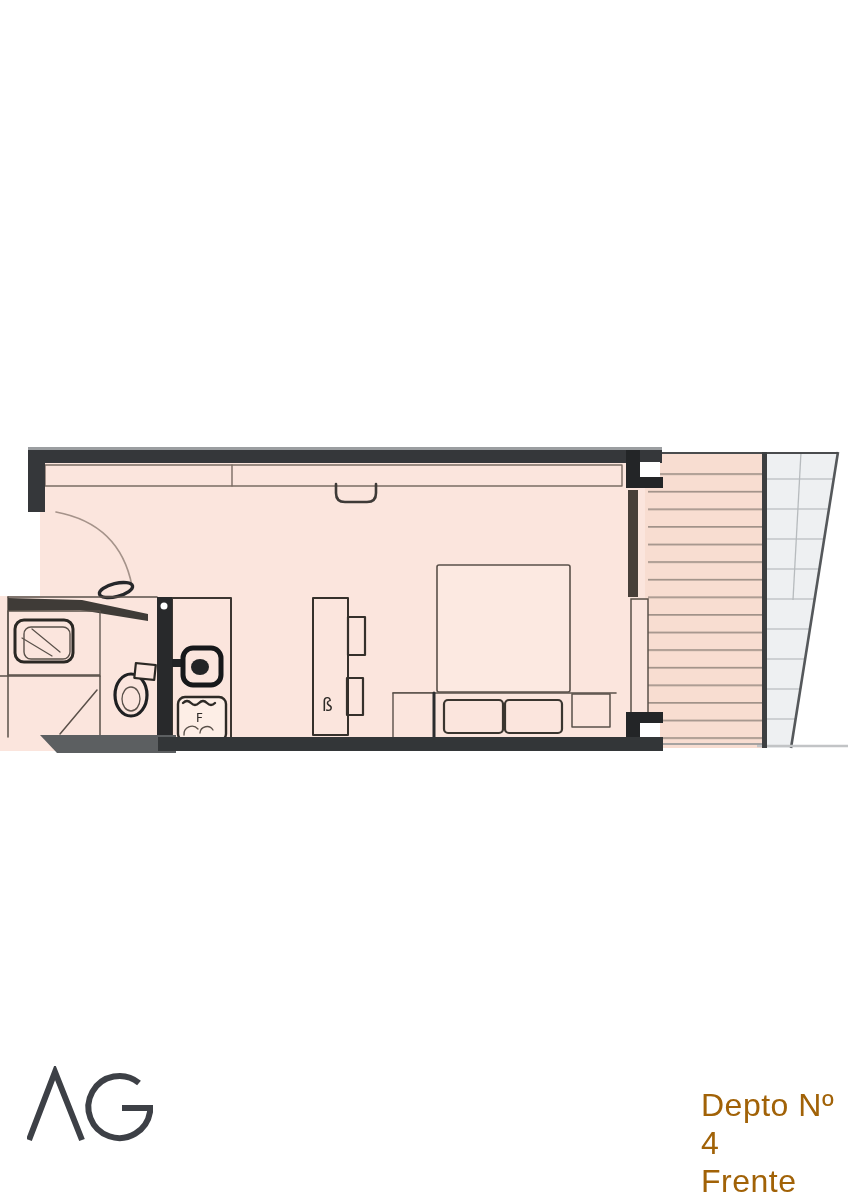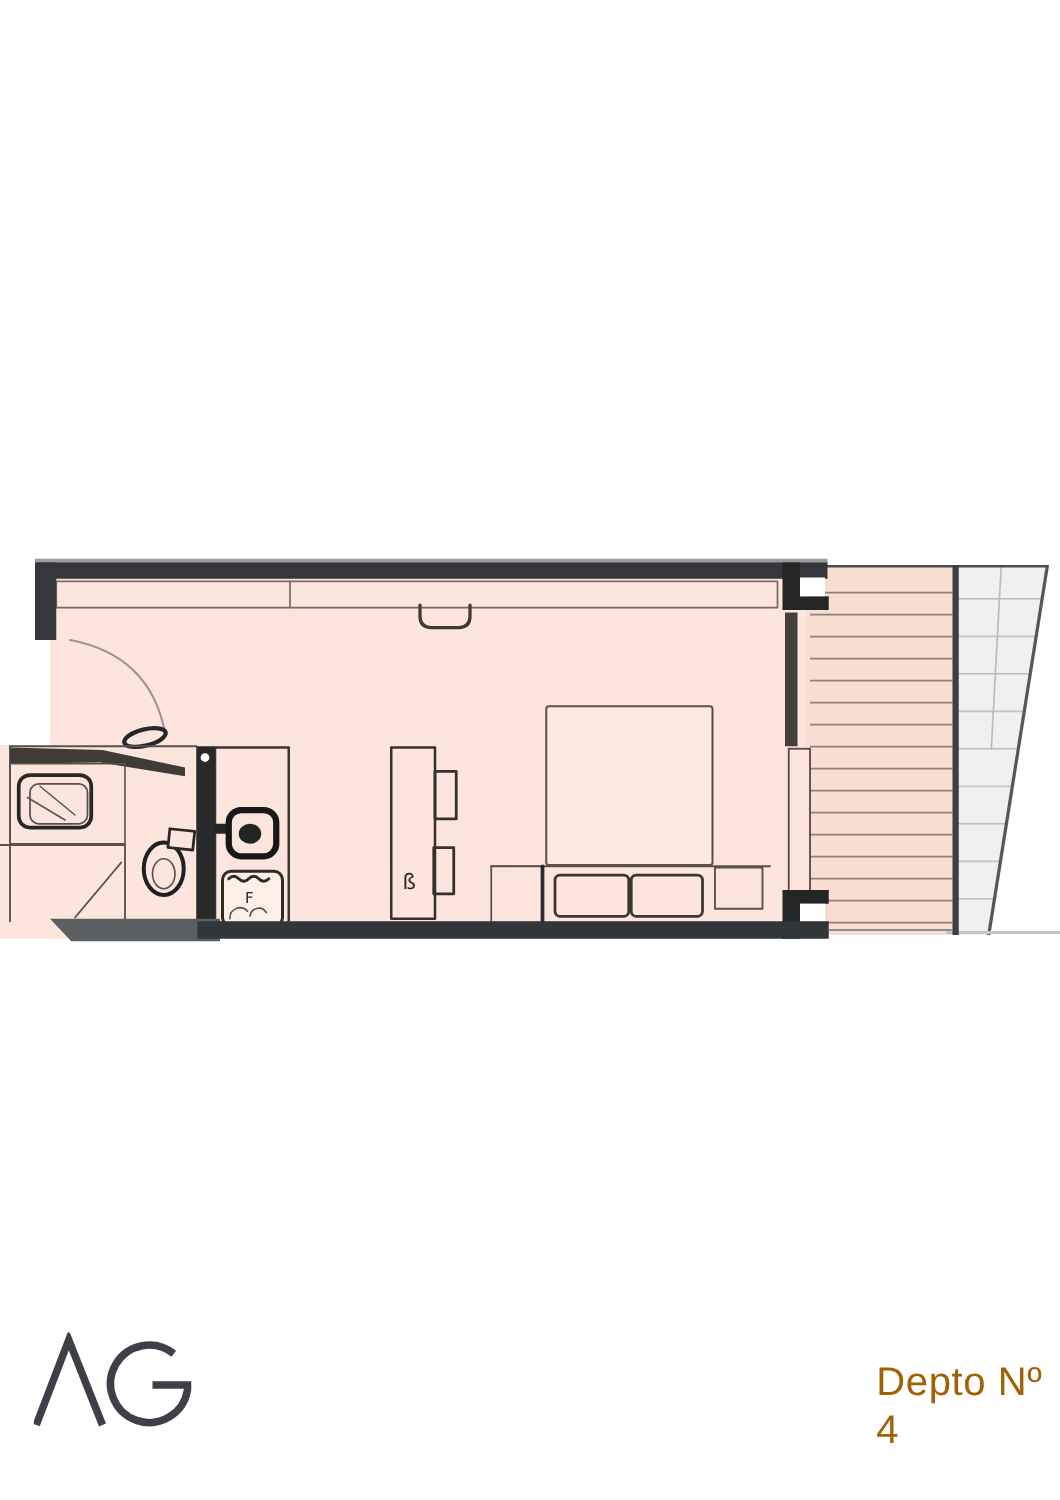--- a/index.html
+++ b/index.html
@@ -127,15 +127,16 @@
   <div class="logo-box">
     <span class="sr-only">AG</span>
     <svg viewBox="0 0 140 80" width="140" height="80">
       <path d="M 2,74 L 28,6 L 55,74" fill="none" stroke="#3d4046" stroke-width="6"></path>
       <path d="M 112,17 A 31,31 0 1 0 123,46 L 123,42 L 95,42" fill="none" stroke="#3d4046" stroke-width="6"></path>
     </svg>
   </div>
 
   <div class="caption">
     <span>Depto Nº 4</span>
+    <span>Frente</span>
   </div>
 
 </div>
 
 </body></html>

